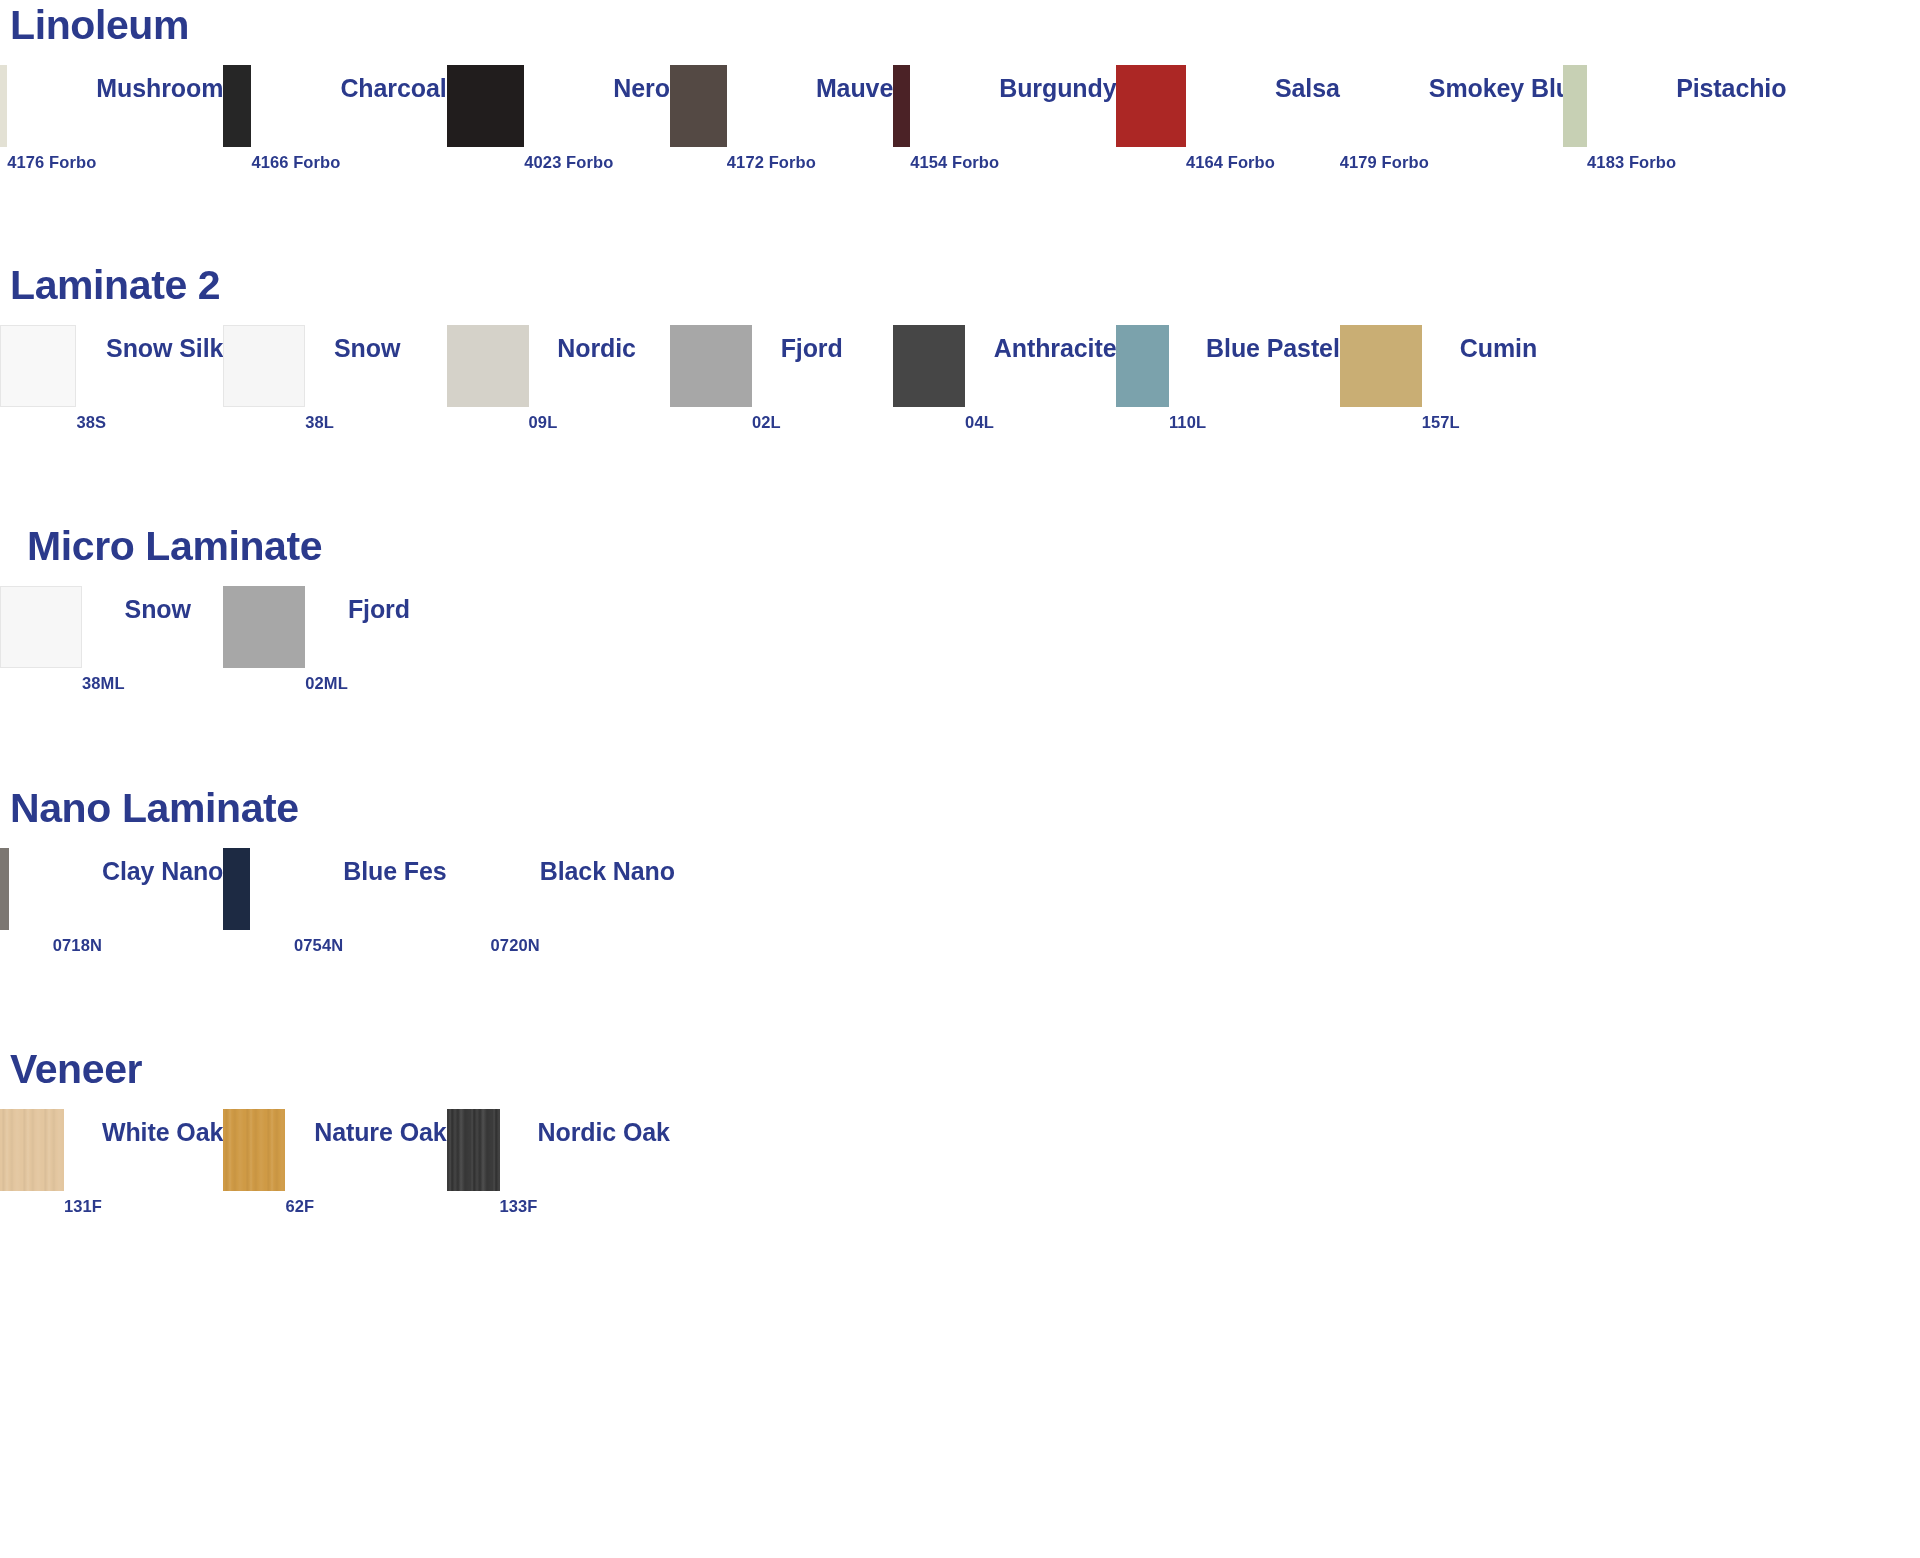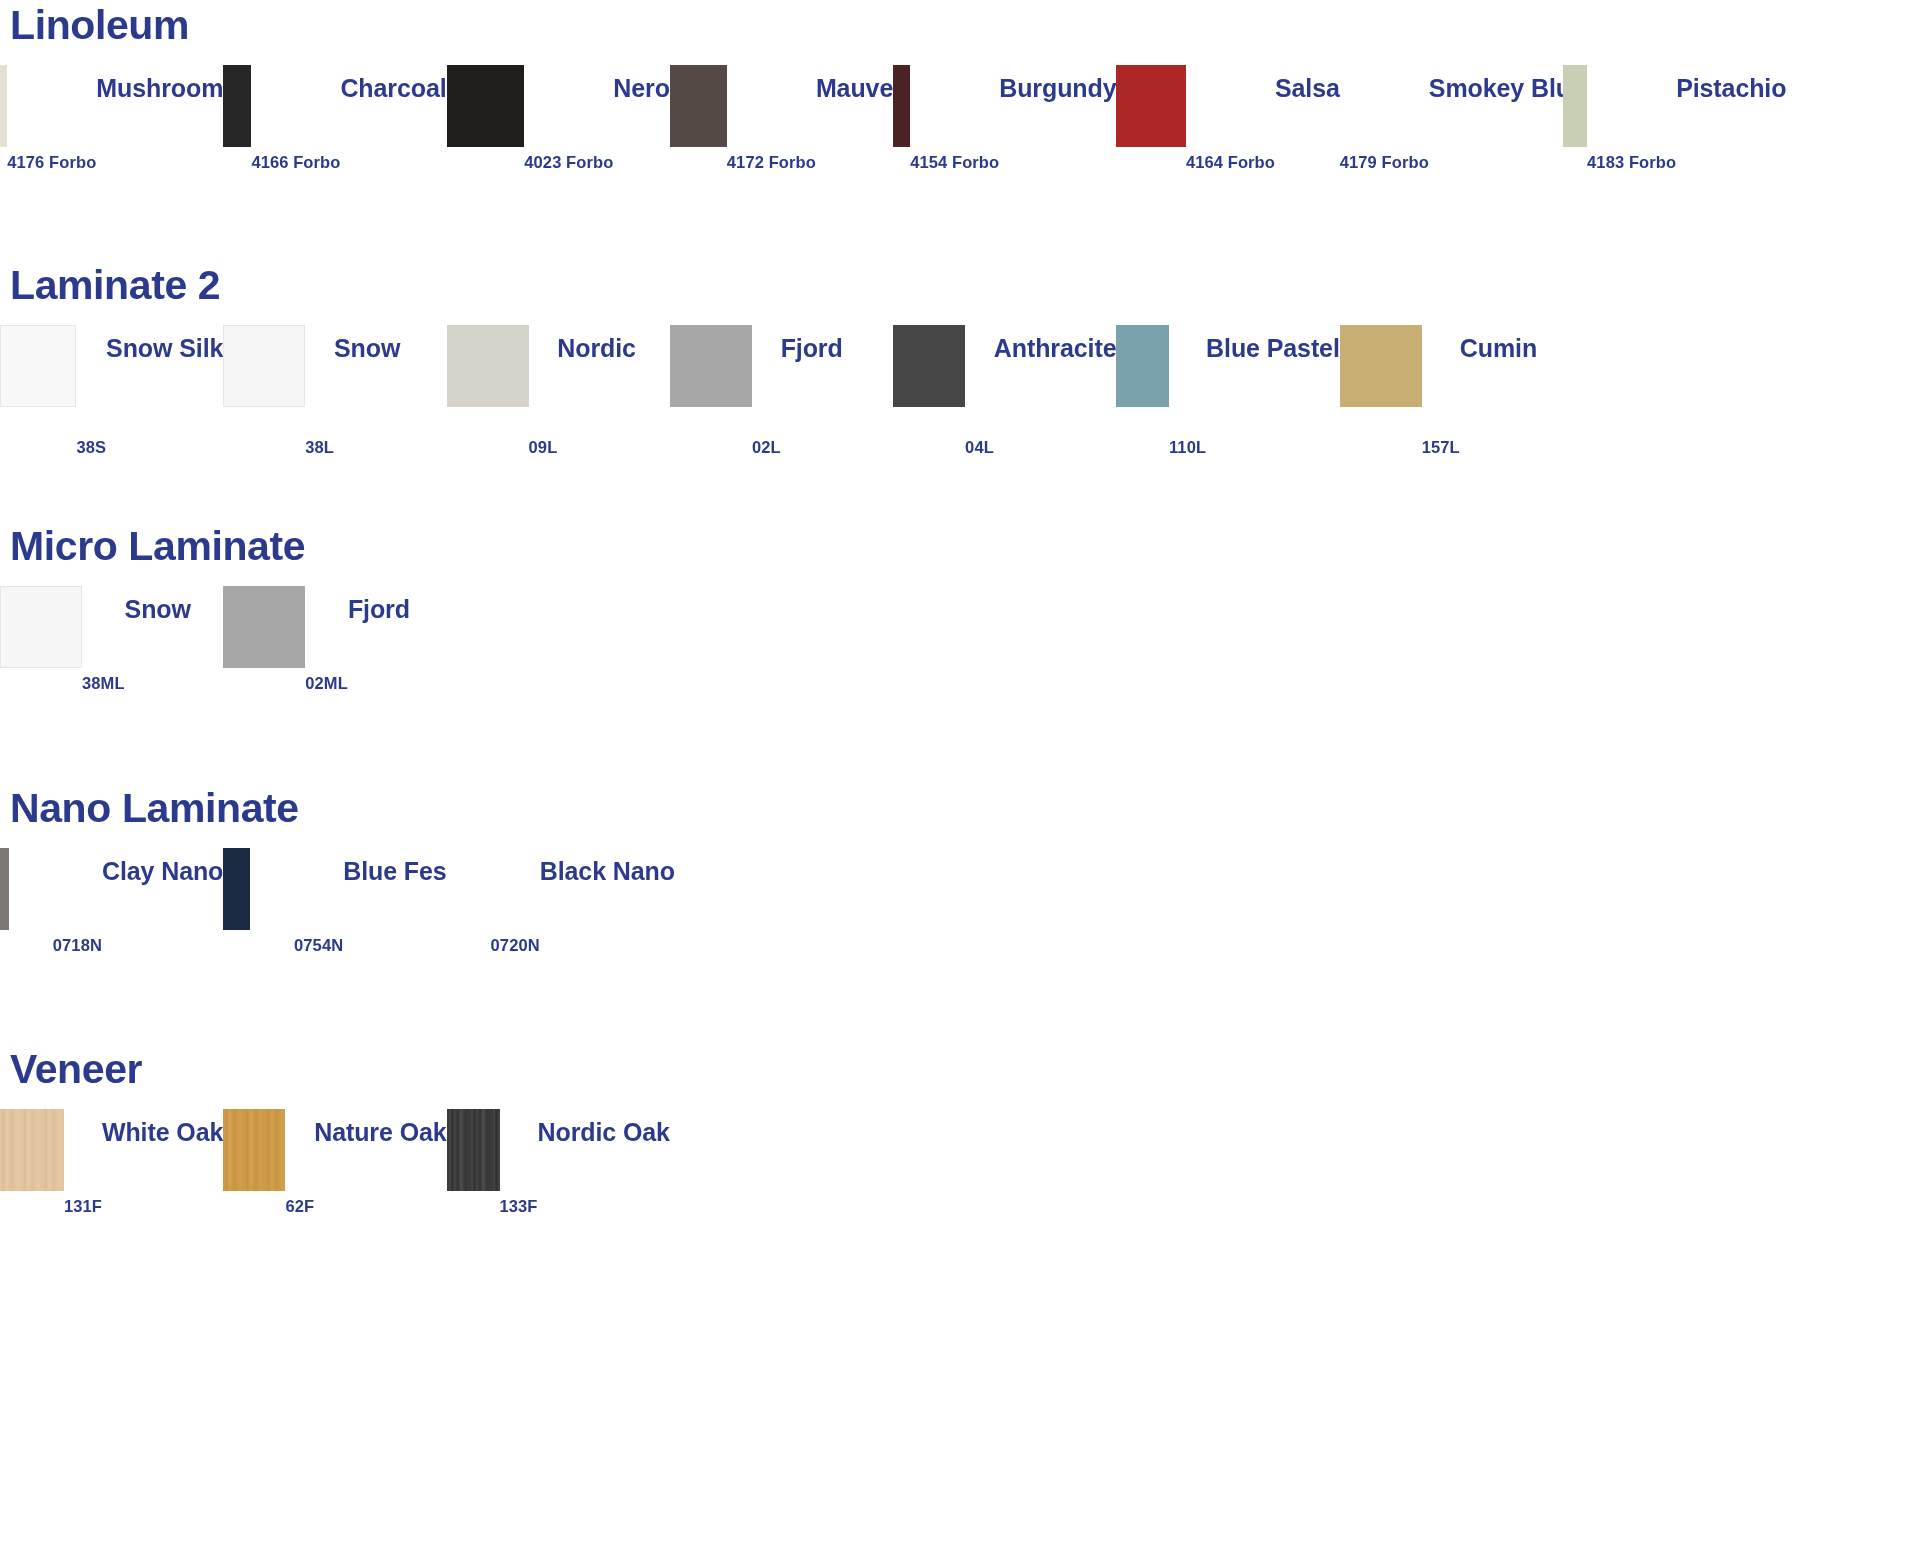--- a/index.html
+++ b/index.html
@@ -76,25 +76,25 @@
   
   #sec-linoleum { position: absolute; left: 0; top: 0; width: 1920px; }
   #sec-linoleum .section-title { position: absolute; left: 10px; top: 5px; }
   #sec-linoleum .swatch-row { position: absolute; left: 0; top: 65px; }
   #sec-linoleum .swatch-code { margin-top: 89px; }
   #sec-linoleum .swatch-name { margin-top: 11px; }
 
   #sec-laminate2 { position: absolute; left: 0; top: 260px; width: 1920px; }
   #sec-laminate2 .section-title { position: absolute; left: 10px; top: 5px; }
   #sec-laminate2 .swatch-row { position: absolute; left: 0; top: 65px; }
-  #sec-laminate2 .swatch-code { margin-top: 114px; }
+  #sec-laminate2 .swatch-code { margin-top: 89px; }
   #sec-laminate2 .swatch-name { margin-top: 11px; }
 
   #sec-microlaminate { position: absolute; left: 0; top: 521px; width: 1920px; }
-  #sec-microlaminate .section-title { position: absolute; left: 10px; top: 5px; }
+  #sec-microlaminate .section-title { position: absolute; left: 27px; top: 5px; }
   #sec-microlaminate .swatch-row { position: absolute; left: 0; top: 65px; }
   #sec-microlaminate .swatch-code { margin-top: 89px; }
   #sec-microlaminate .swatch-name { margin-top: 11px; }
 
   #sec-nanolaminate { position: absolute; left: 0; top: 783px; width: 1920px; }
   #sec-nanolaminate .section-title { position: absolute; left: 10px; top: 5px; }
   #sec-nanolaminate .swatch-row { position: absolute; left: 0; top: 65px; }
   #sec-nanolaminate .swatch-code { margin-top: 89px; margin-left: 44px; }
   #sec-nanolaminate .swatch-name { margin-top: 11px; }
 

